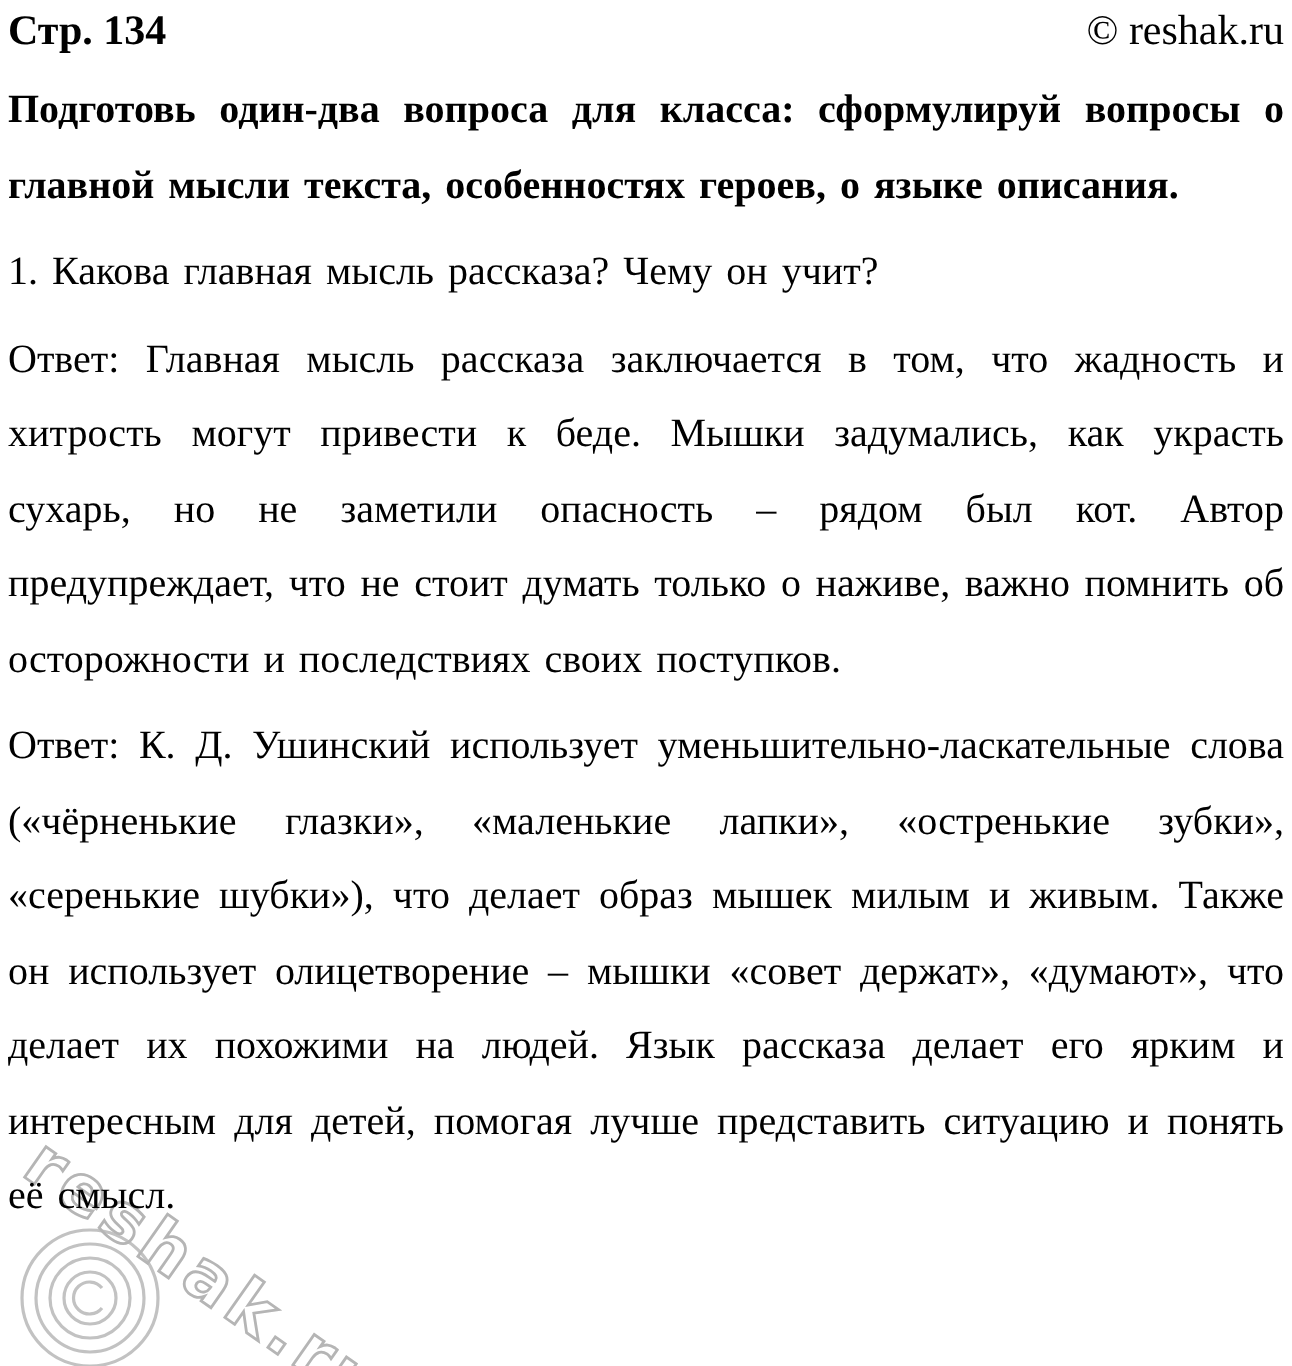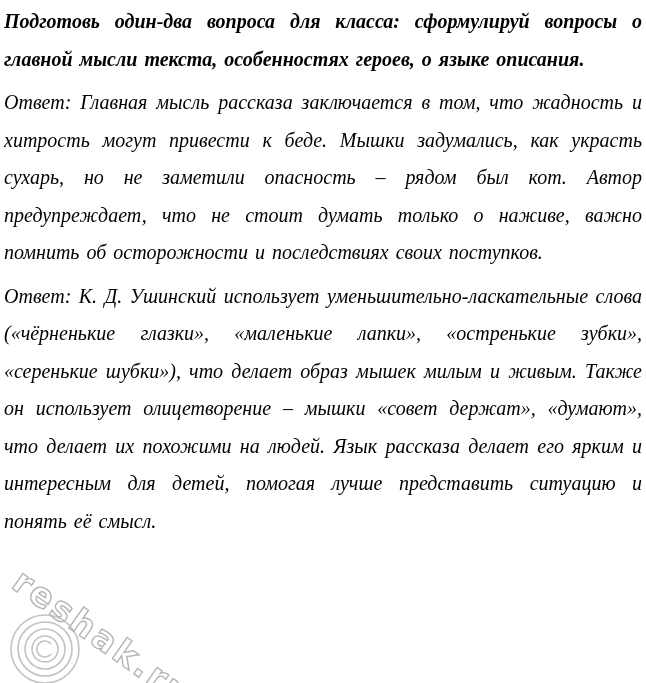--- a/index.html
+++ b/index.html
@@ -39,21 +39,20 @@
     font-size: 21px;
   }
   .para {
     margin: 0 0 6px 0;
     font-size: 20px;
     line-height: 37.5px;
     text-align: justify;
     word-spacing: 2px;
     position: relative;
     z-index: 1;
-    font-style: italic;
   }
   .para.bold {
     font-weight: bold;
   }
   .watermark {
     position: absolute;
     left: 0;
     top: 545px;
     z-index: 0;
     pointer-events: none;
@@ -72,22 +71,27 @@
     <g fill="none" stroke="#c2c2c2" stroke-width="1.6">
       <circle cx="45" cy="104" r="34"></circle>
       <circle cx="45" cy="104" r="27"></circle>
       <circle cx="45" cy="104" r="20"></circle>
       <circle cx="45" cy="104" r="13"></circle>
       <path d="M 51 99 A 8 8 0 1 0 51 109"></path>
     </g>
     <text transform="translate(10,42) rotate(35)" font-size="34" letter-spacing="3" fill="none" stroke="#b5b5b5" stroke-width="1.4">reshak.ru</text>
   </svg>
 
+  <div class="page-header">
+    <span class="page-number">Стр. 134</span>
+    <span class="copyright">© reshak.ru</span>
+  </div>
 
   <p class="para bold">Подготовь один-два вопроса для класса: сформулируй вопросы о главной мысли текста, особенностях героев, о языке описания.</p>
 
+  <p class="para">1. Какова главная мысль рассказа? Чему он учит?</p>
 
   <p class="para">Ответ: Главная мысль рассказа заключается в том, что жадность и хитрость могут привести к беде. Мышки задумались, как украсть сухарь, но не заметили опасность – рядом был кот. Автор предупреждает, что не стоит думать только о наживе, важно помнить об осторожности и последствиях своих поступков.</p>
 
 
   <p class="para">Ответ: К. Д. Ушинский использует уменьшительно-ласкательные слова («чёрненькие глазки», «маленькие лапки», «остренькие зубки», «серенькие шубки»), что делает образ мышек милым и живым. Также он использует олицетворение – мышки «совет держат», «думают», что делает их похожими на людей. Язык рассказа делает его ярким и интересным для детей, помогая лучше представить ситуацию и понять её смысл.</p>
 
 </div>
 
 </body></html>

